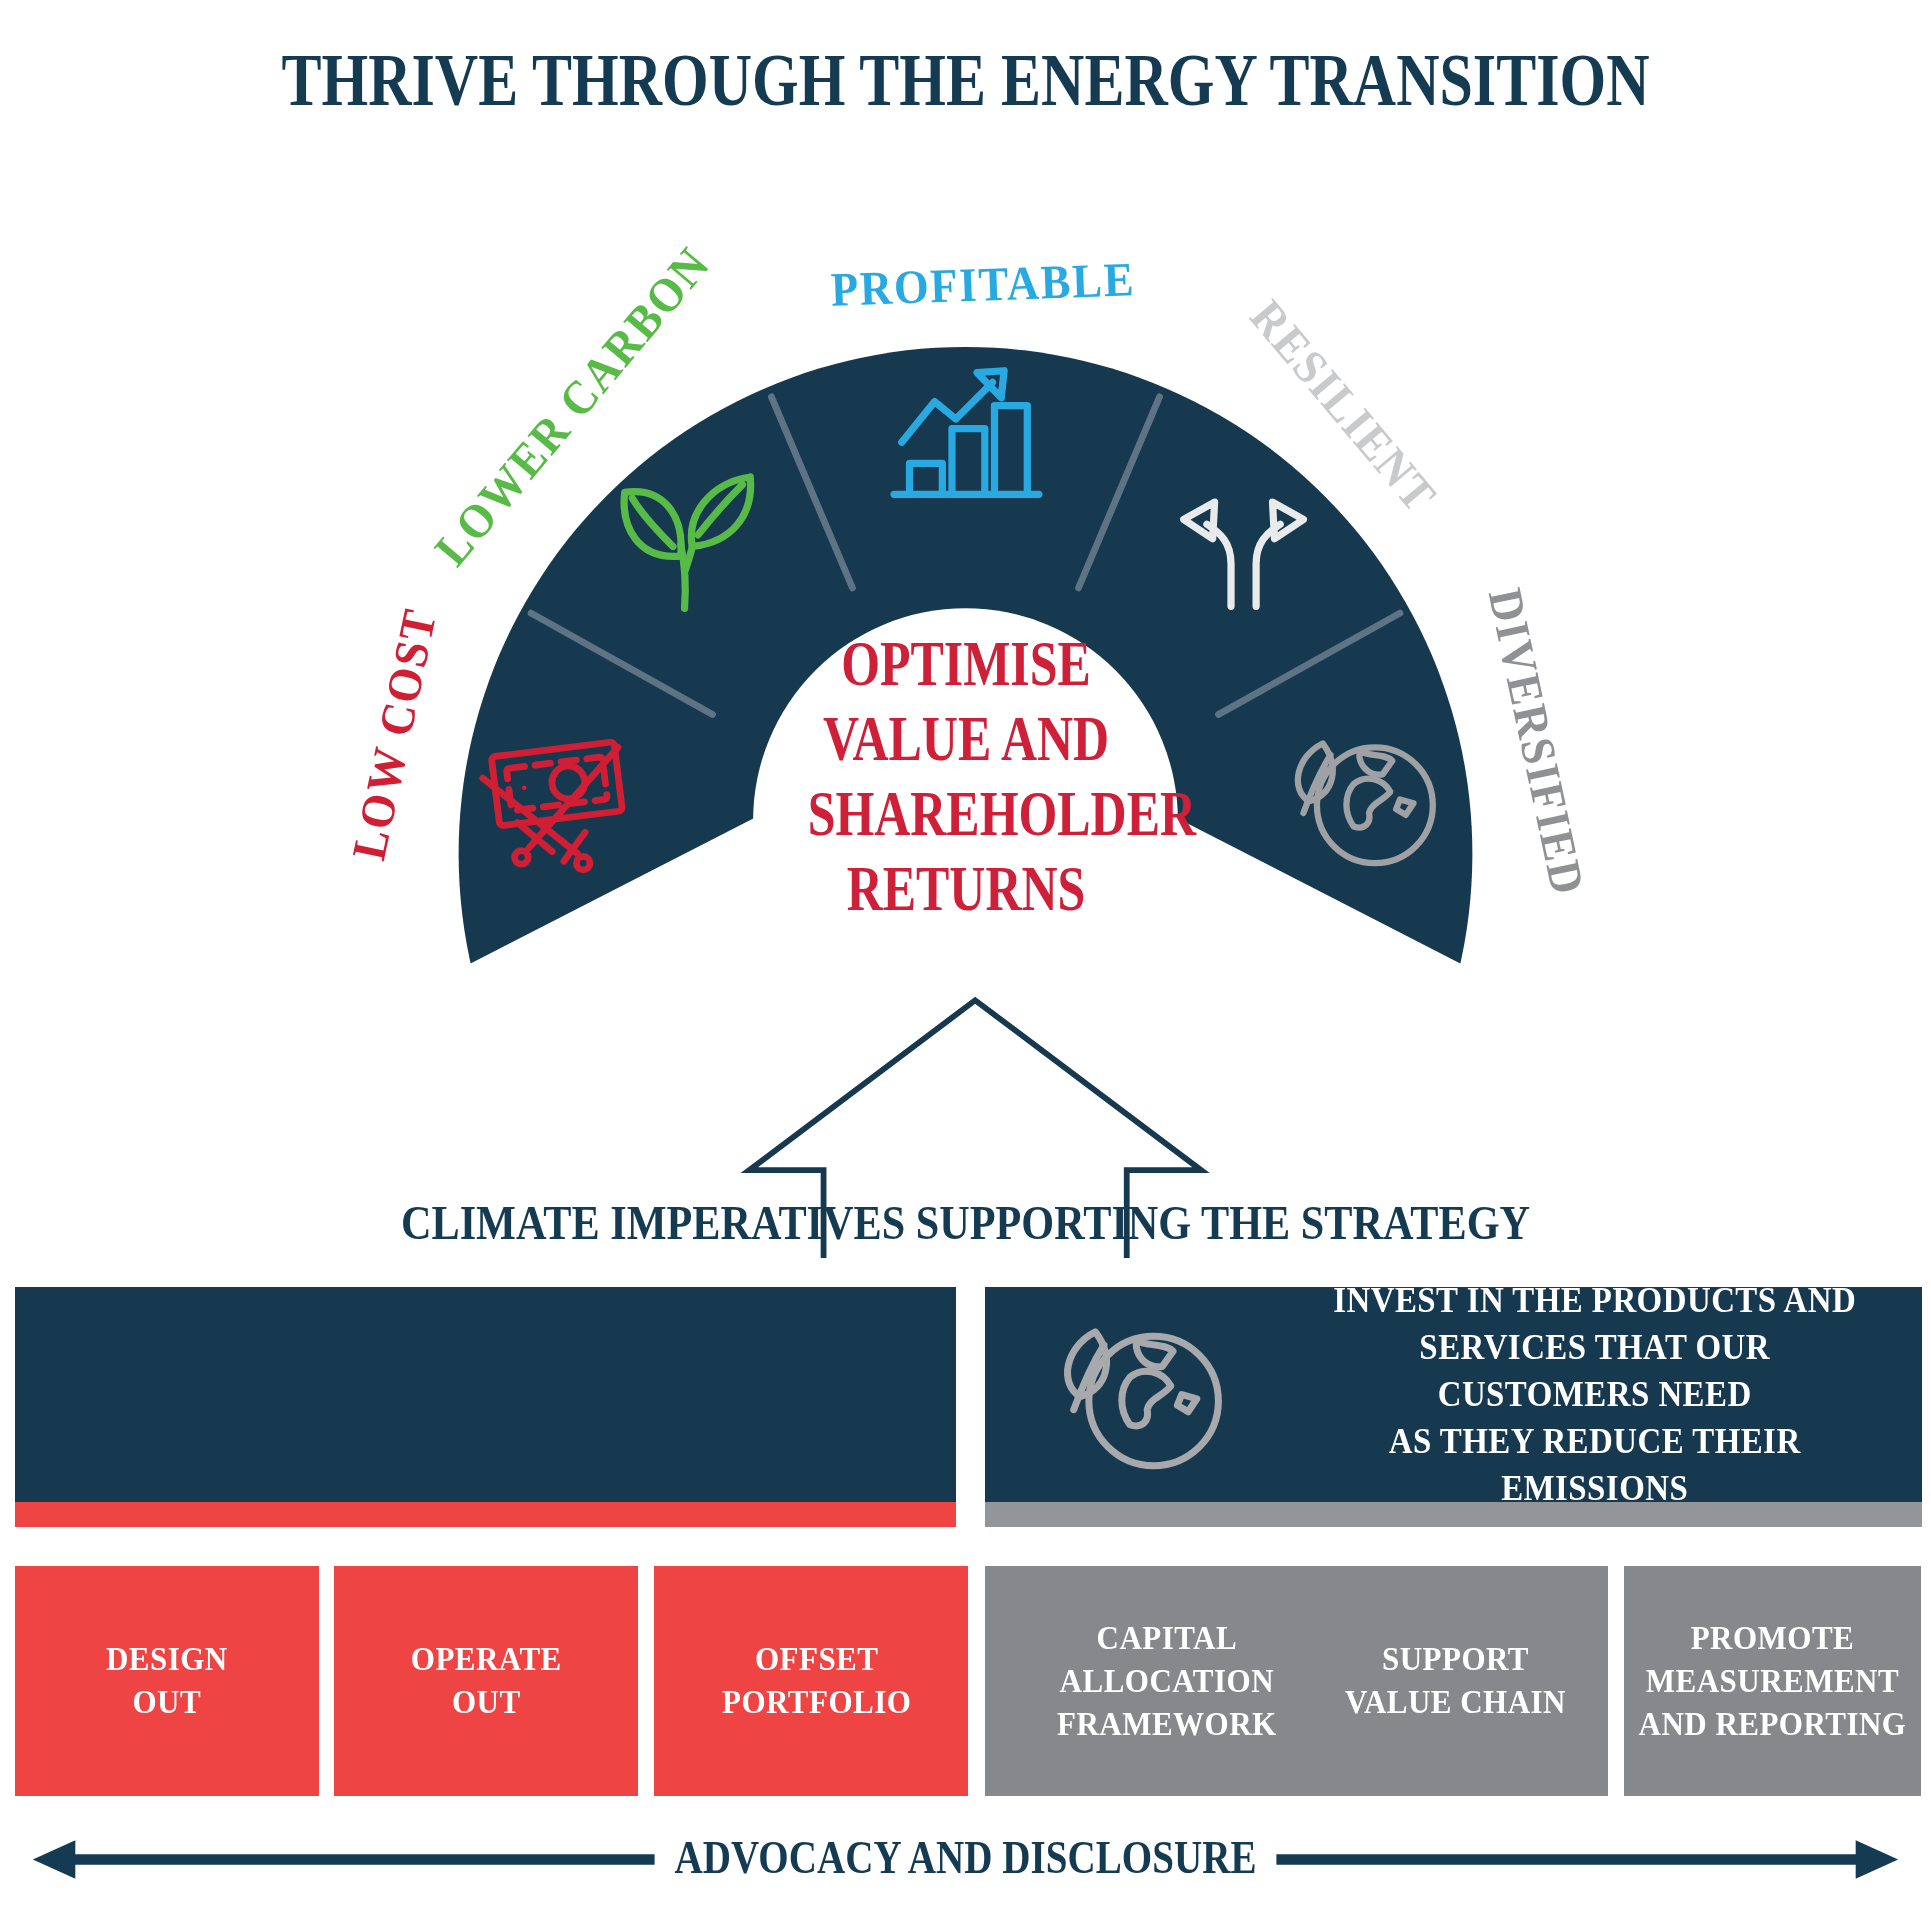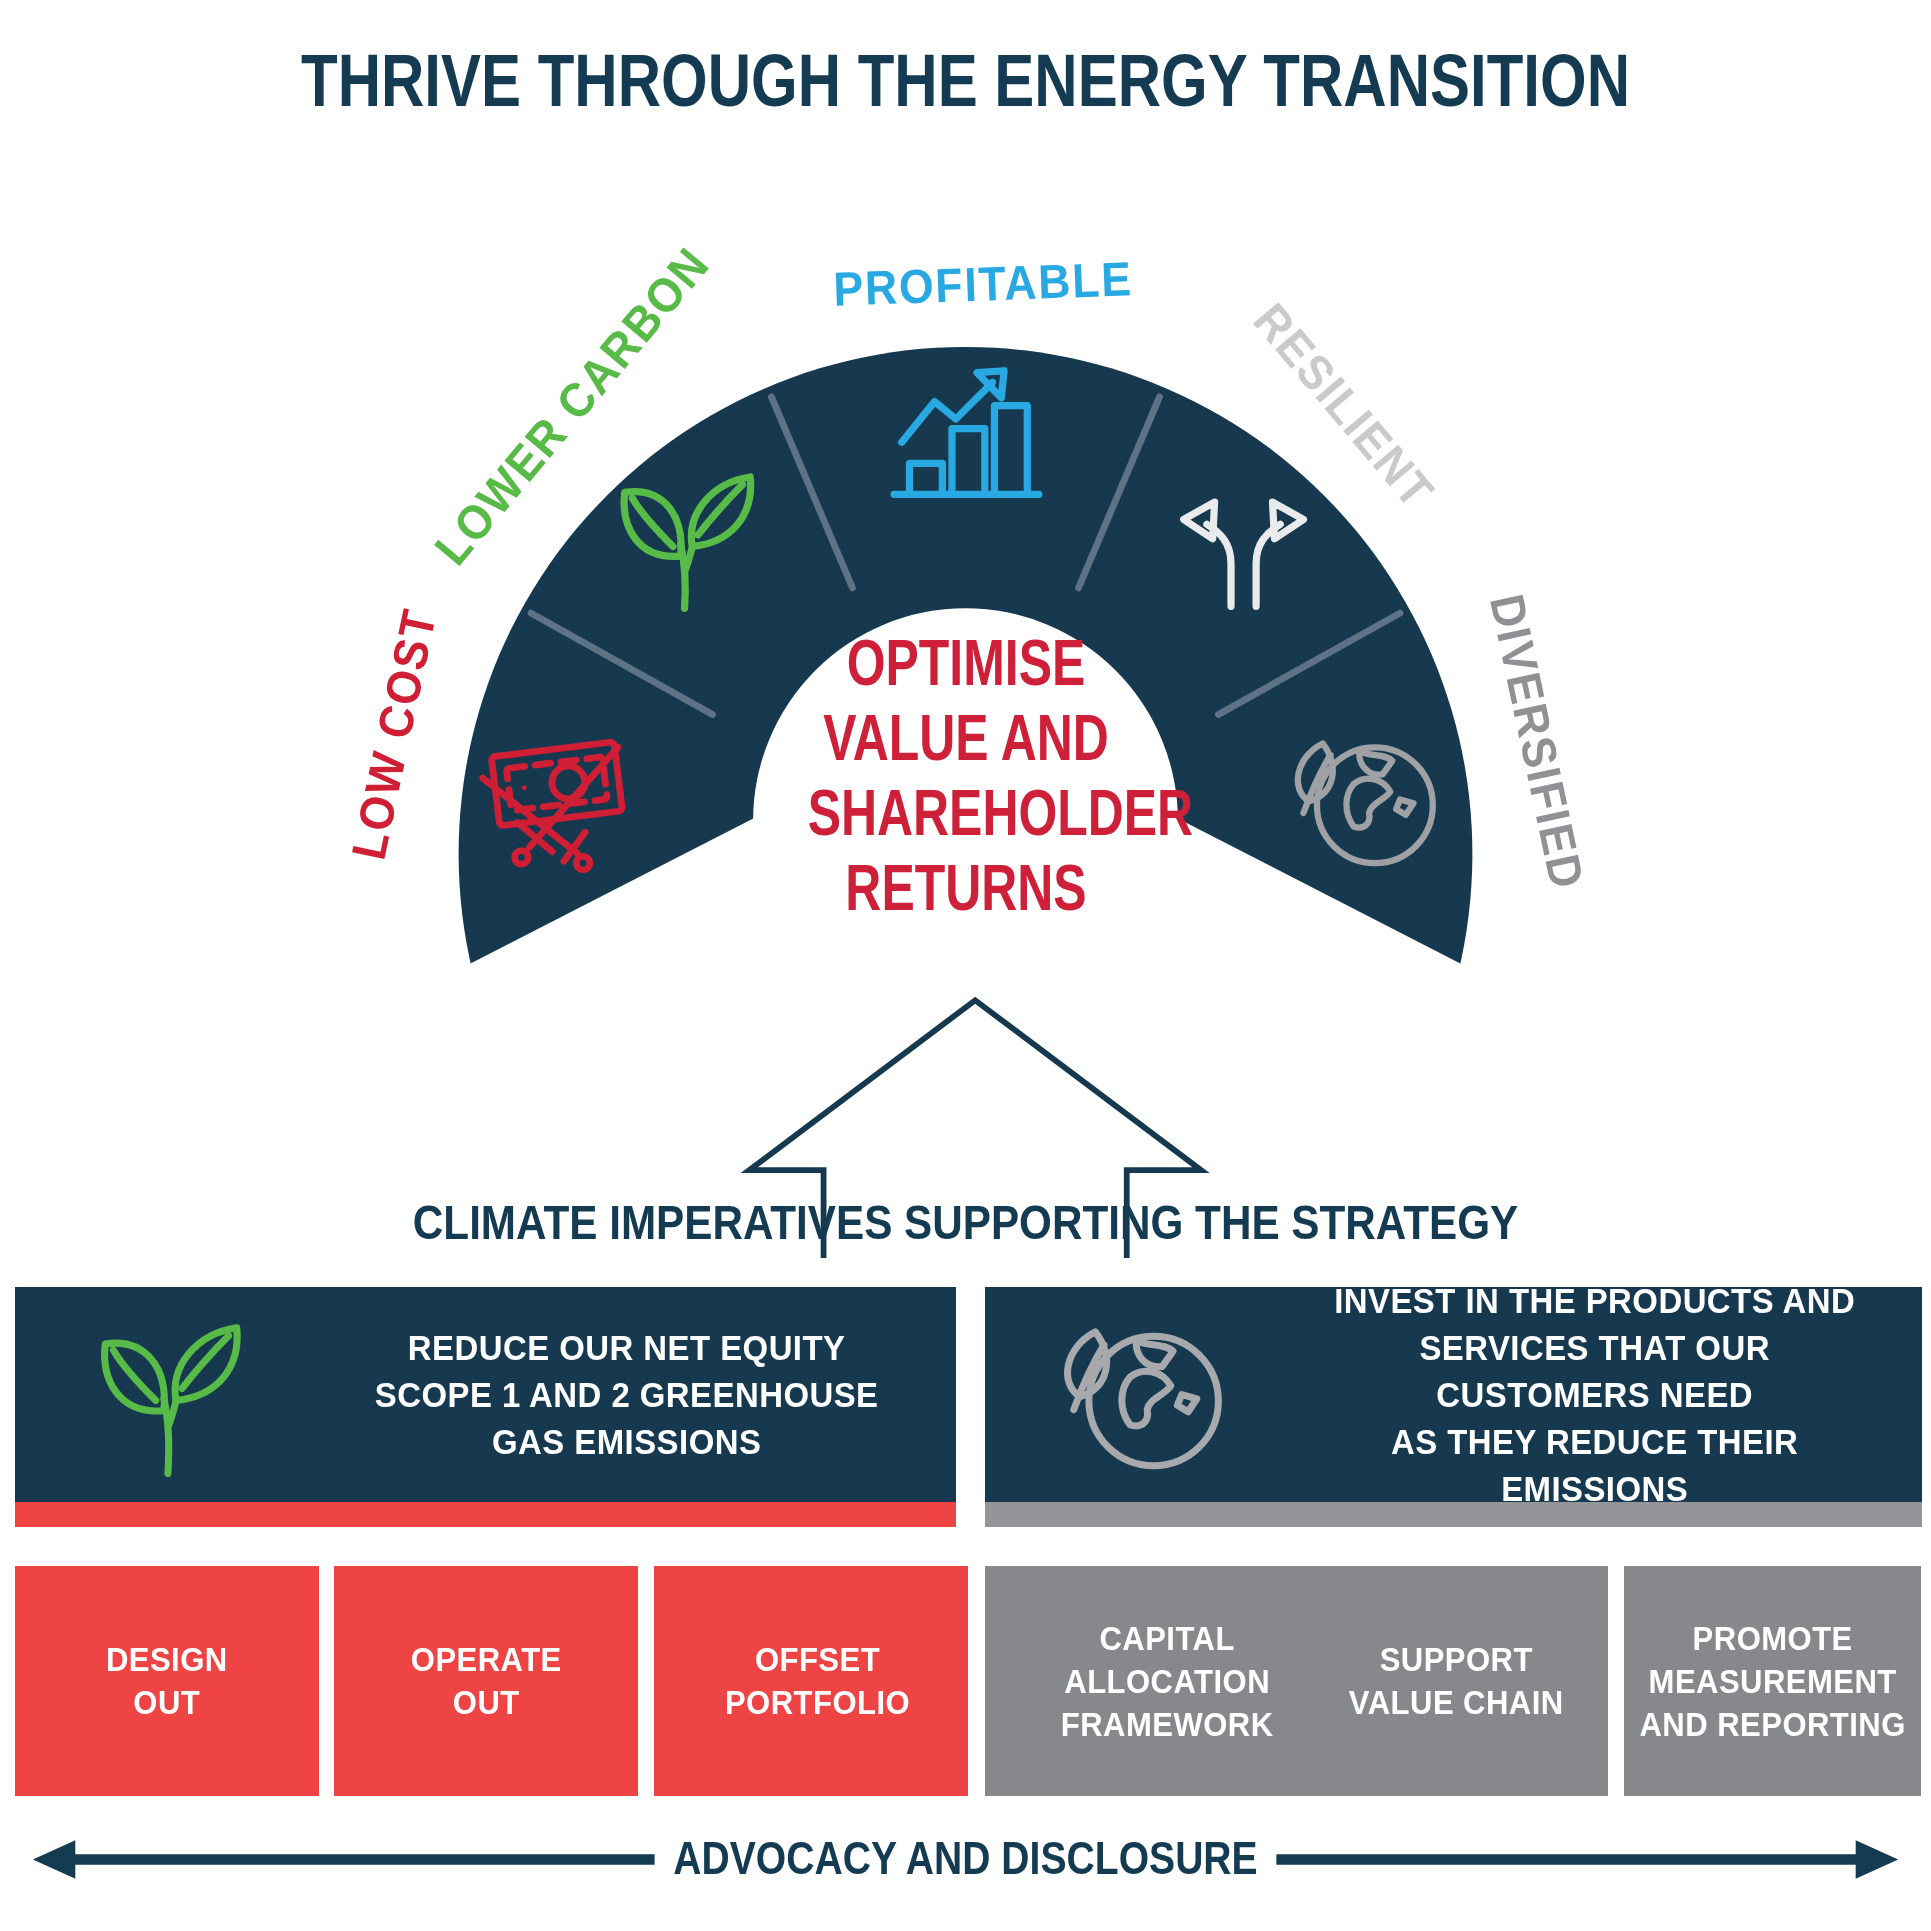--- a/index.html
+++ b/index.html
@@ -1,18 +1,18 @@
 <!DOCTYPE html>
 <html><head>
 <meta charset="utf-8">
 <style>
   html,body{margin:0;padding:0;background:#ffffff;}
   .canvas{
     position:relative;width:1931px;height:1931px;background:#ffffff;overflow:hidden;
-    font-family:Liberation Sans, sans-serif;
+    font-family:Liberation Serif, serif;
   }
   .abs{position:absolute;}
   
   .page-title{
     left:0;top:37px;width:1931px;text-align:center;
     font-size:75px;font-weight:bold;color:#143B52;letter-spacing:0px;
     transform:scaleX(.80);transform-origin:50% 50%;white-space:nowrap;
   }
   
   .arc-label{
@@ -150,39 +150,20 @@
     <span style="display:block">VALUE AND</span>
     <span style="display:block">SHAREHOLDER</span>
     <span style="display:block">RETURNS</span>
   </div>
 
   <div class="abs subtitle">CLIMATE IMPERATIVES SUPPORTING THE STRATEGY</div>
 
   <div class="abs panel" style="left:14.5px;width:941px;">
     <div class="panel-navy"></div>
     <div class="panel-strip green"></div>
-    <div class="panel-inner">
-      <div class="panel-icon">
-        <svg width="212" height="193" viewBox="-110 -100 220 200">
-          <g stroke="#58BA47" stroke-width="7" fill="none" stroke-linejoin="round" stroke-linecap="round" transform="scale(1.05)">
-            <path d="M -10,16 C -54,20 -72,-14 -68,-50 C -28,-56 -6,-26 -10,16 Z"></path>
-            <path d="M -18,6 C -36,-12 -52,-30 -60,-44"></path>
-            <path d="M 2,6 C 42,2 66,-26 62,-66 C 22,-60 -4,-28 2,6 Z"></path>
-            <path d="M 8,-6 C 22,-24 40,-44 54,-58"></path>
-            <path d="M -6,78 C -4,46 -6,22 -10,4"></path>
-            <path d="M -5,30 C -1,18 1,12 2,6"></path>
-          </g>
-        </svg>
-      </div>
-      <div class="panel-text">
-        <span style="display:block">REDUCE OUR NET EQUITY</span>
-        <span style="display:block">SCOPE 1 AND 2 GREENHOUSE</span>
-        <span style="display:block">GAS EMISSIONS</span>
-      </div>
-    </div>
   </div>
 
   <div class="abs panel" style="left:985px;width:937px;">
     <div class="panel-navy"></div>
     <div class="panel-strip" style="background:#939598"></div>
     <div class="panel-inner">
       <div class="panel-icon">
         <svg width="212" height="193" viewBox="-110 -100 220 200">
           <g stroke="#A7A9AC" stroke-width="6.5" fill="none" stroke-linejoin="round" stroke-linecap="round" transform="scale(1.12)">
             <circle cx="8" cy="6" r="60"></circle>

